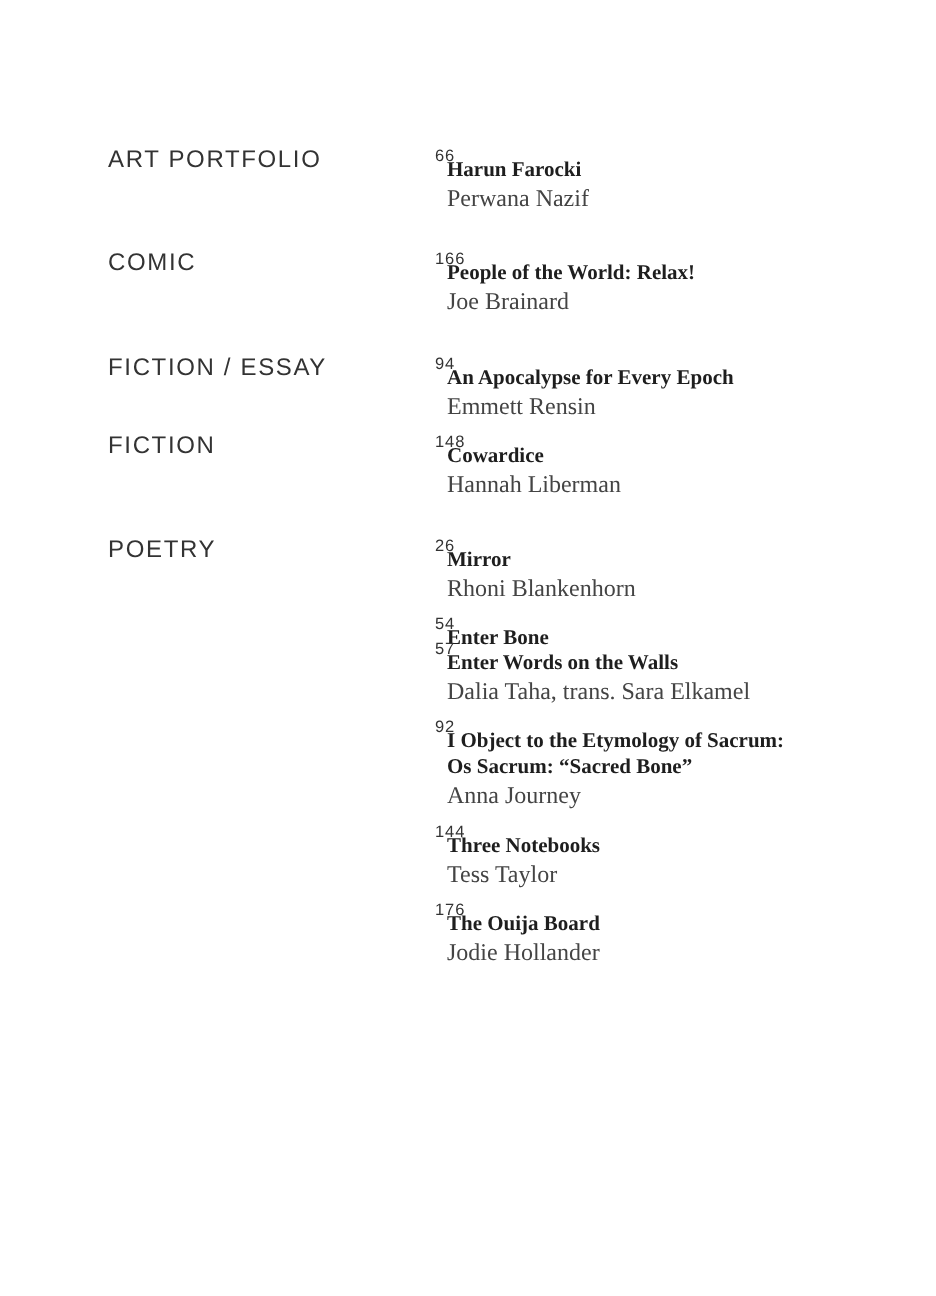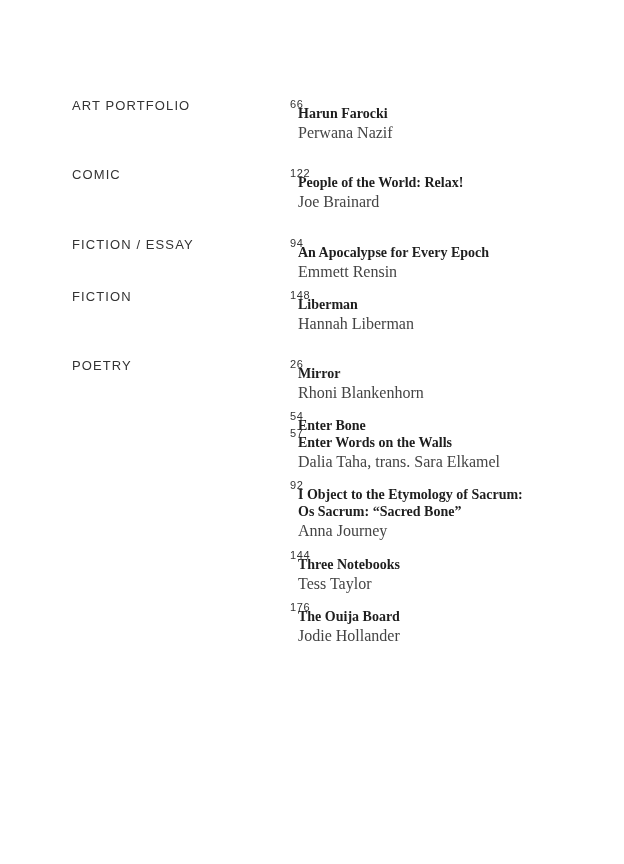--- a/index.html
+++ b/index.html
@@ -2,21 +2,21 @@
 <html><head>
   <meta charset="utf-8">
   <style>
     html, body { margin: 0; padding: 0; background: #ffffff; }
     body { width: 624px; height: 864px; position: relative; overflow: hidden; }
     .toc { position: absolute; left: 0; top: 0; width: 624px; }
     .entry { position: absolute; left: 0; width: 624px; }
     .cat {
       position: absolute; left: 72px; top: 3px;
       font-family: "Liberation Sans", sans-serif;
-      font-size: 13px; letter-spacing: 1.1px; color: #333333;
+      font-size: 16px; letter-spacing: 1.1px; color: #333333;
       text-transform: uppercase; white-space: nowrap;
     }
     .pg {
       position: absolute; left: 249px;
       font-family: "Liberation Sans", sans-serif;
       font-size: 11px; letter-spacing: 0.6px; color: #333333;
       white-space: nowrap;
       margin-left: 41px;
     }
     .line {
@@ -36,36 +36,36 @@
 
   <div class="entry" style="top:95px">
     <span class="cat">ART PORTFOLIO</span>
     <span class="pg" style="top:3px">66</span>
     <span class="line title" style="top:-1px">Harun Farocki</span>
     <span class="line author" style="top:17px">Perwana Nazif</span>
   </div>
 
   <div class="entry" style="top:164px">
     <span class="cat">COMIC</span>
-    <span class="pg" style="top:3px">122</span>
+    <span class="pg" style="top:3px">166</span>
     <span class="line title" style="top:-1px">People of the World: Relax!</span>
     <span class="line author" style="top:17px">Joe Brainard</span>
   </div>
 
   <div class="entry" style="top:234px">
     <span class="cat">FICTION / ESSAY</span>
     <span class="pg" style="top:3px">94</span>
     <span class="line title" style="top:-1px">An Apocalypse for Every Epoch</span>
     <span class="line author" style="top:17px">Emmett Rensin</span>
   </div>
 
   <div class="entry" style="top:286px">
     <span class="cat">FICTION</span>
     <span class="pg" style="top:3px">148</span>
-    <span class="line title" style="top:-1px">Liberman</span>
+    <span class="line title" style="top:-1px">Cowardice</span>
     <span class="line author" style="top:17px">Hannah Liberman</span>
   </div>
 
   <div class="entry" style="top:355px">
     <span class="cat">POETRY</span>
     <span class="pg" style="top:3px">26</span>
     <span class="line title" style="top:-1px">Mirror</span>
     <span class="line author" style="top:17px">Rhoni Blankenhorn</span>
   </div>
 

